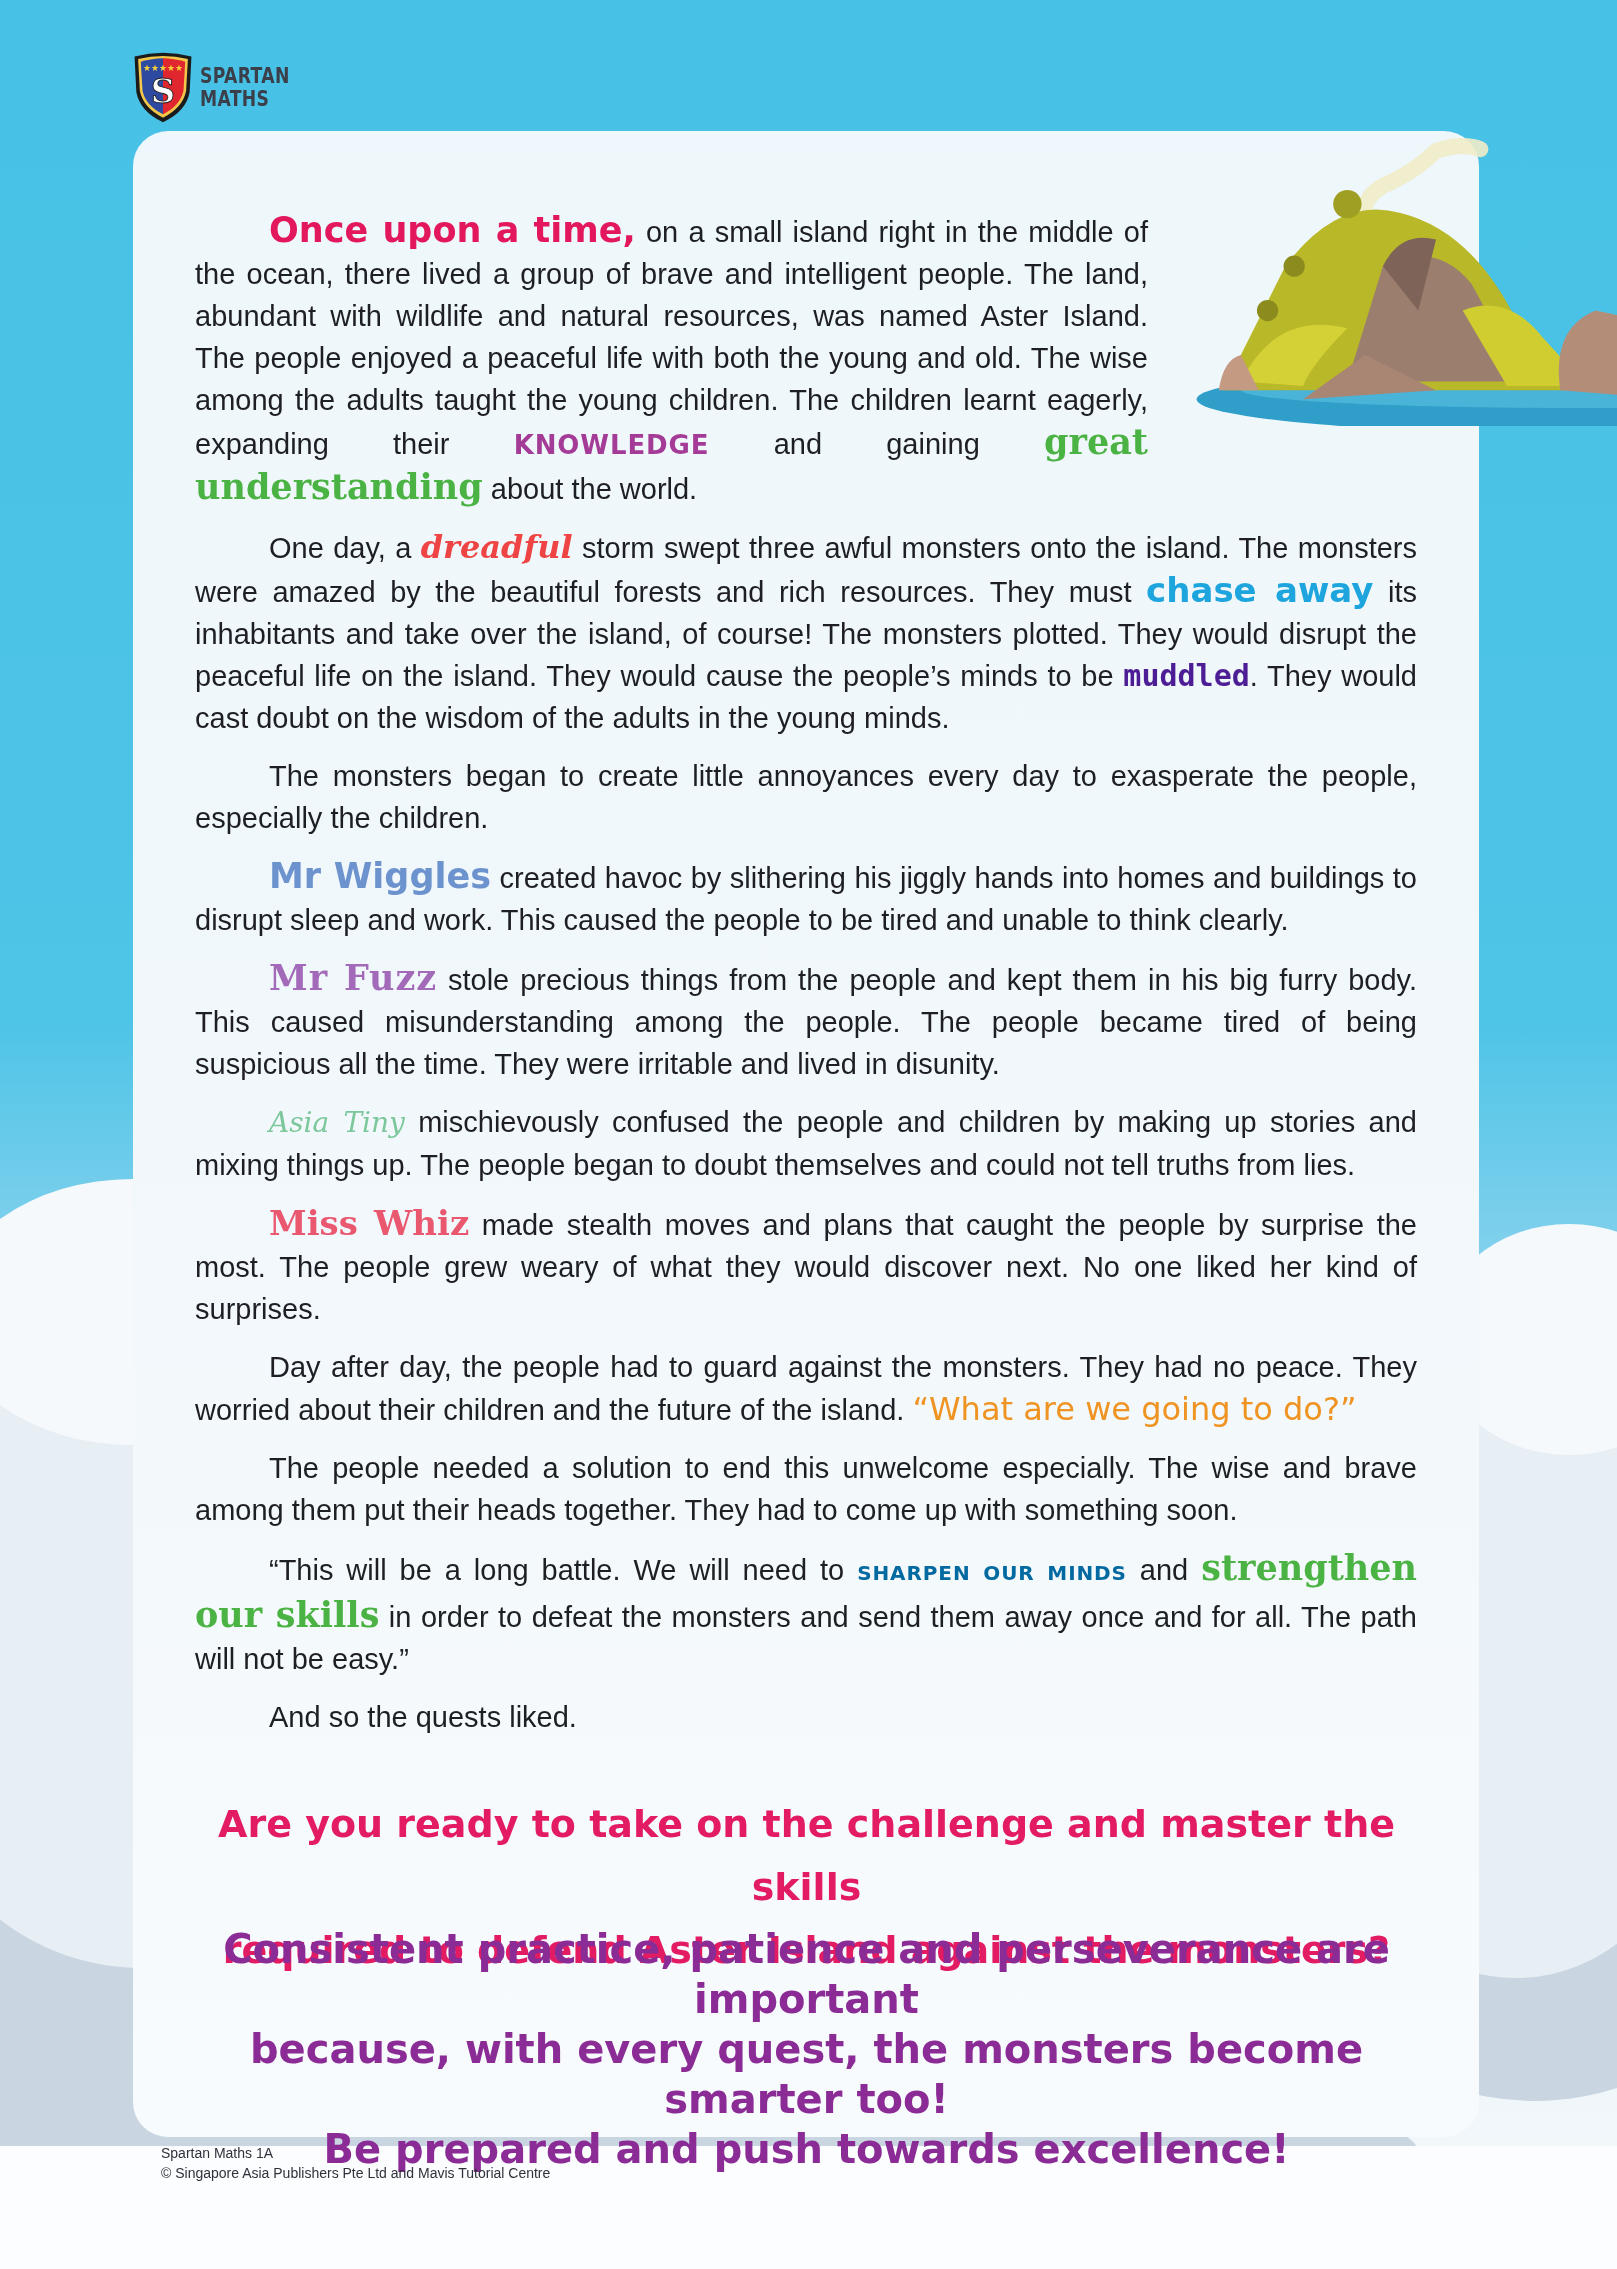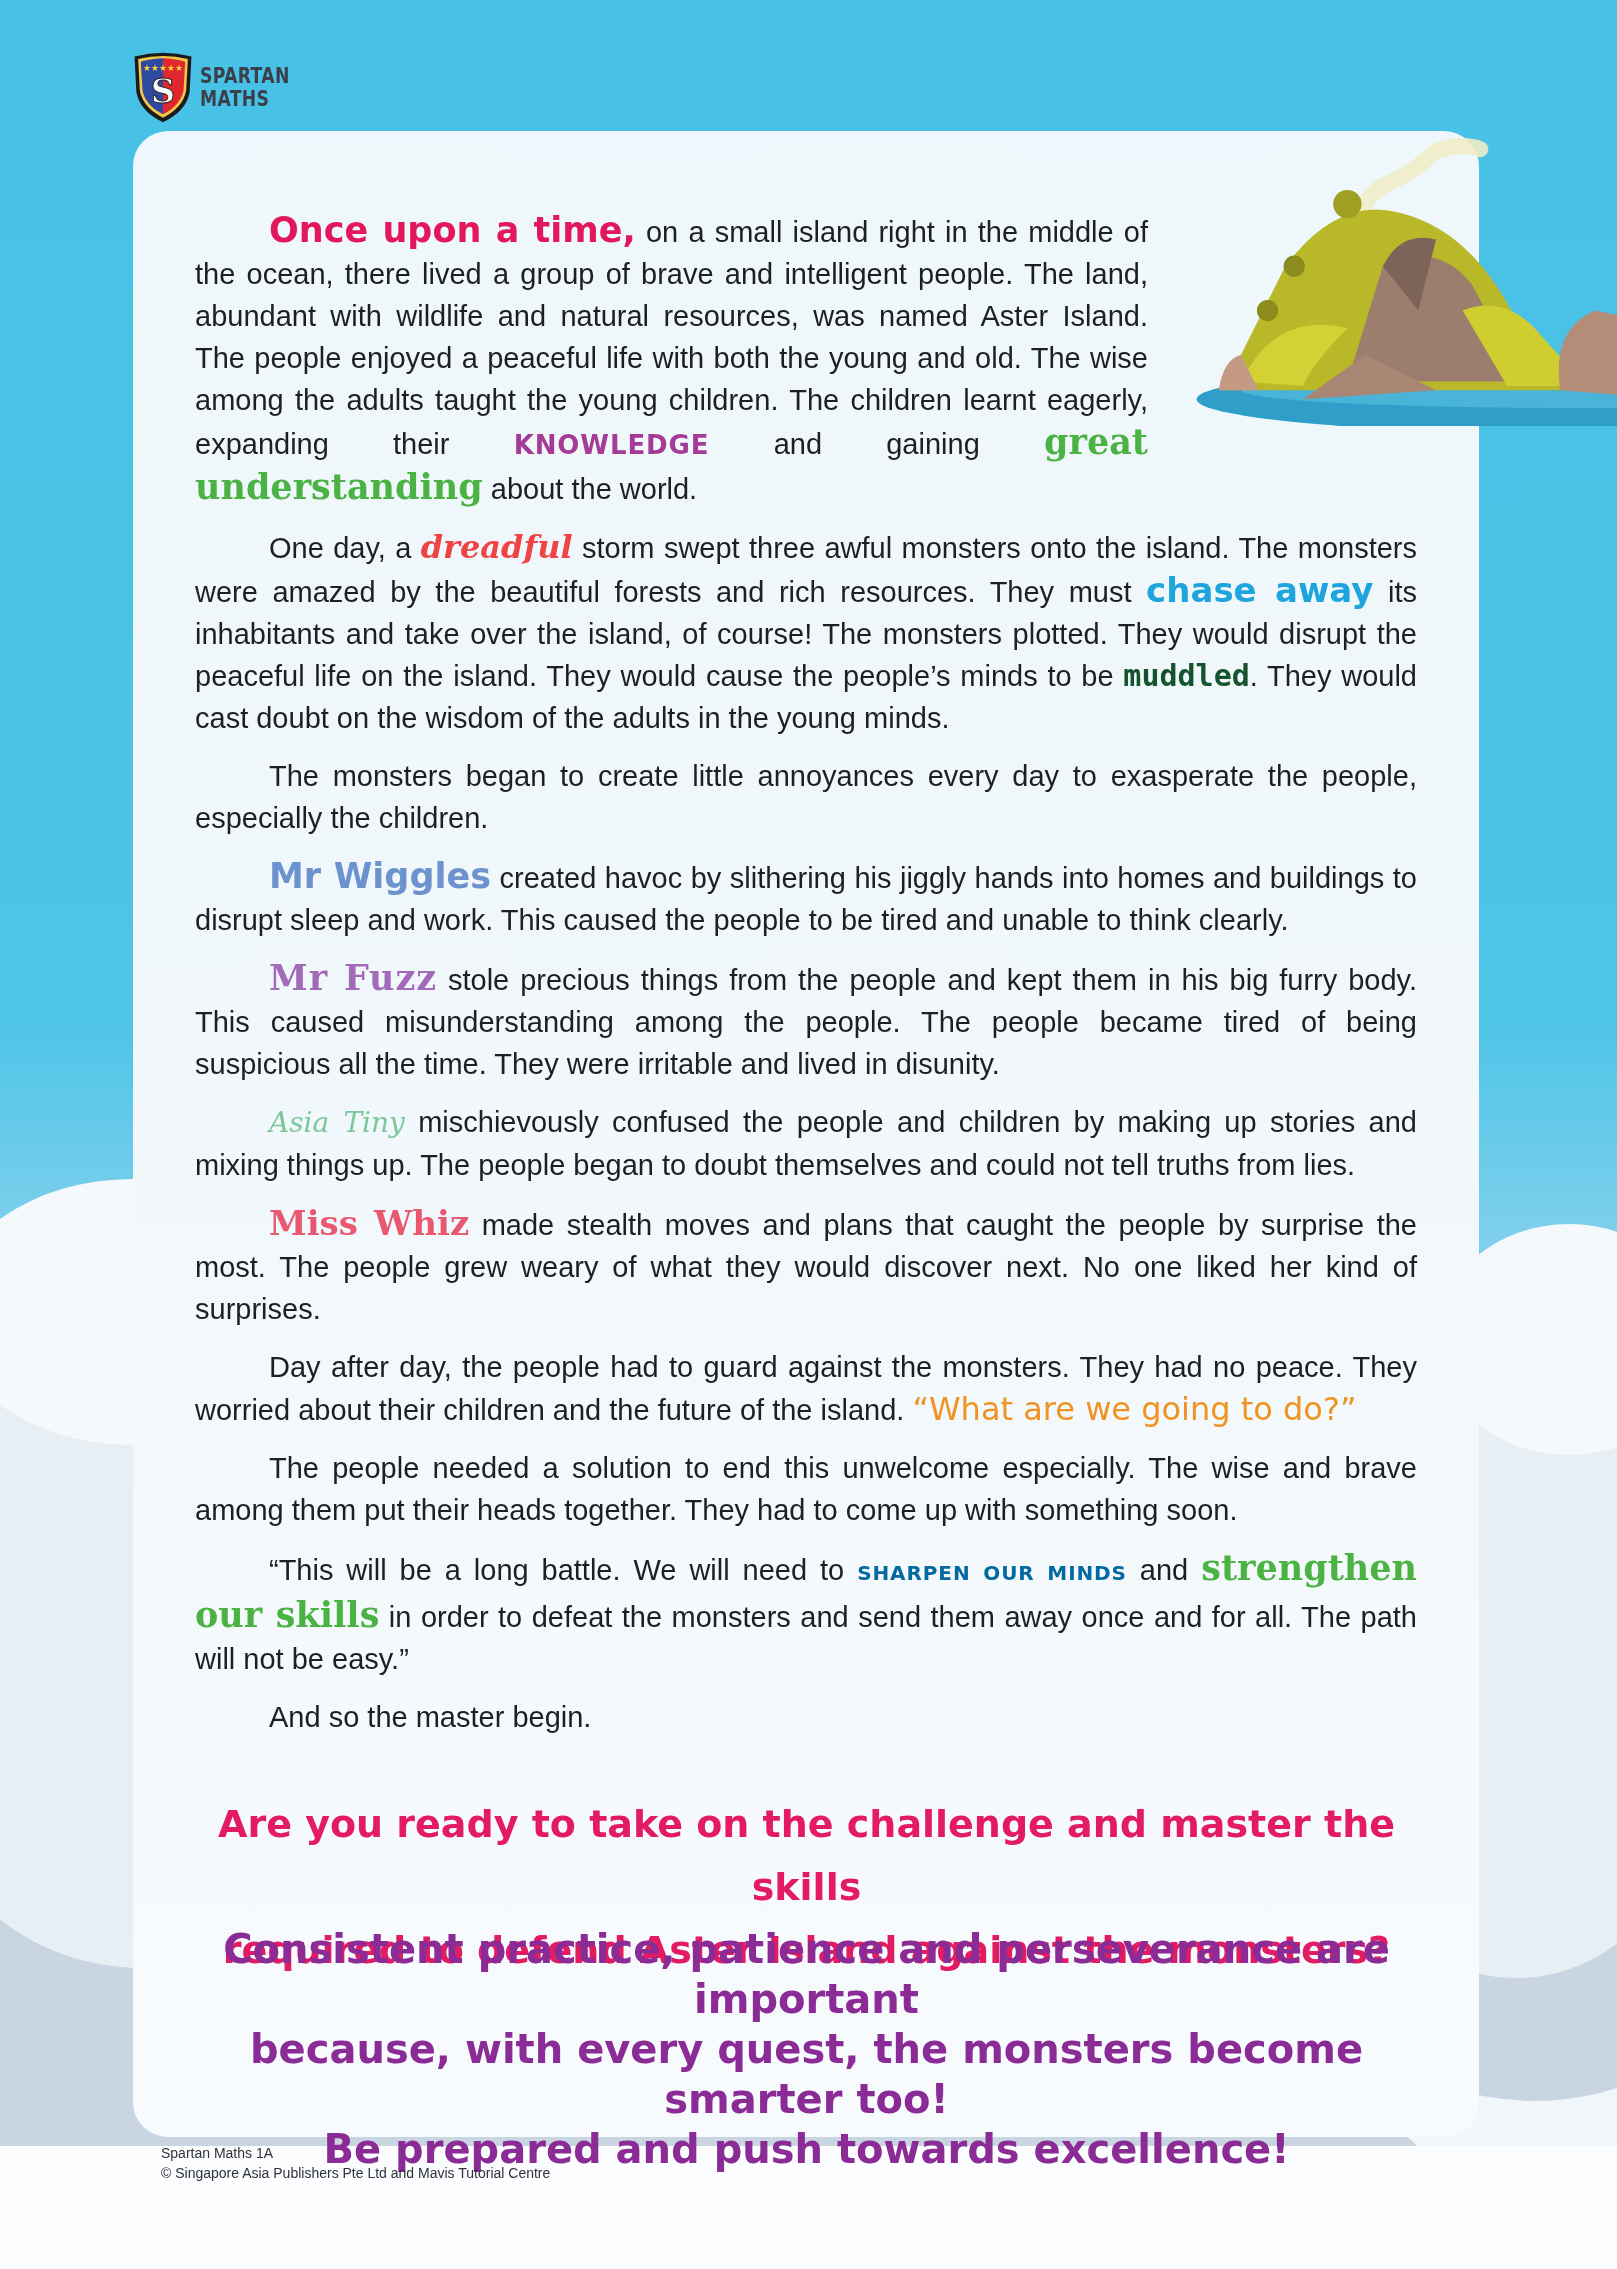--- a/index.html
+++ b/index.html
@@ -33,21 +33,21 @@
     font-family:"Liberation Sans", sans-serif; font-size:29px; line-height:42px; color:#1e1f24;
     text-align:justify;
   }
   .story p { margin:16px 0 7px 0; text-indent:74px; }
   .story p.short { width:953px; }
   .hl-once { font-family:"DejaVu Sans", sans-serif; font-weight:bold; color:#e3175b; font-size:35px; }
   .hl-knowledge { font-family:"DejaVu Sans", sans-serif; font-weight:bold; color:#a43c97; font-size:26px; letter-spacing:0.9px; }
   .hl-great { font-family:"DejaVu Serif", serif; font-weight:bold; color:#4bb343; font-size:35px; }
   .hl-dreadful { font-family:"DejaVu Serif", serif; font-weight:bold; font-style:italic; color:#ef4444; font-size:32px; }
   .hl-chase { font-family:"DejaVu Sans", sans-serif; font-weight:bold; color:#1ea5dd; font-size:34px; }
-  .hl-muddled { font-family:"DejaVu Sans Mono", monospace; font-weight:bold; color:#14532d; font-size:30px; }
+  .hl-muddled { font-family:"DejaVu Sans Mono", monospace; font-weight:bold; color:#4c1d95; font-size:30px; }
   .hl-wiggles { font-family:"DejaVu Sans", sans-serif; font-weight:bold; color:#6d93cf; font-size:35px; }
   .hl-fuzz { font-family:"DejaVu Serif", serif; font-weight:bold; color:#a26ab9; font-size:35px; letter-spacing:0.9px; }
   .hl-tiny { font-family:"DejaVu Serif", serif; font-style:italic; color:#7cc79b; font-size:28px; }
   .hl-whiz { font-family:"DejaVu Serif", serif; font-weight:bold; color:#ea5870; font-size:34px; }
   .hl-what { font-family:"DejaVu Sans", sans-serif; color:#ef9322; font-size:32px; }
   .hl-sharpen { font-family:"DejaVu Sans", sans-serif; font-weight:bold; color:#0369a1; font-size:20px; letter-spacing:0.9px; }
   .hl-strengthen { font-family:"DejaVu Serif", serif; font-weight:bold; color:#4bb343; font-size:35px; }
 
   .cta {
     position:absolute; left:177px; width:1259px; text-align:center;
@@ -132,21 +132,21 @@
   <p>
     <span class="hl-whiz">Miss Whiz</span><span> made stealth moves and plans that caught the people by surprise the most. The people grew weary of what they would discover next. No one liked her kind of surprises.</span>
   </p>
   <p>
     <span>Day after day, the people had to guard against the monsters. They had no peace. They worried about their children and the future of the island. </span><span class="hl-what">“What are we going to do?”</span>
   </p>
   <p>The people needed a solution to end this unwelcome especially. The wise and brave among them put their heads together. They had to come up with something soon.</p>
   <p>
     <span>“This will be a long battle. We will need to </span><span class="hl-sharpen">SHARPEN OUR MINDS</span><span> and </span><span class="hl-strengthen">strengthen our skills</span><span> in order to defeat the monsters and send them away once and for all. The path will not be easy.”</span>
   </p>
-  <p>And so the master begin.</p>
+  <p>And so the quests liked.</p>
 </div>
 
 <div class="cta cta1">
   <div>Are you ready to take on the challenge and master the skills</div>
   <div>required to defend Aster Island against the monsters?</div>
 </div>
 <div class="cta cta2">
   <div>Consistent practice, patience and perseverance are important</div>
   <div>because, with every quest, the monsters become smarter too!</div>
   <div>Be prepared and push towards excellence!</div>

